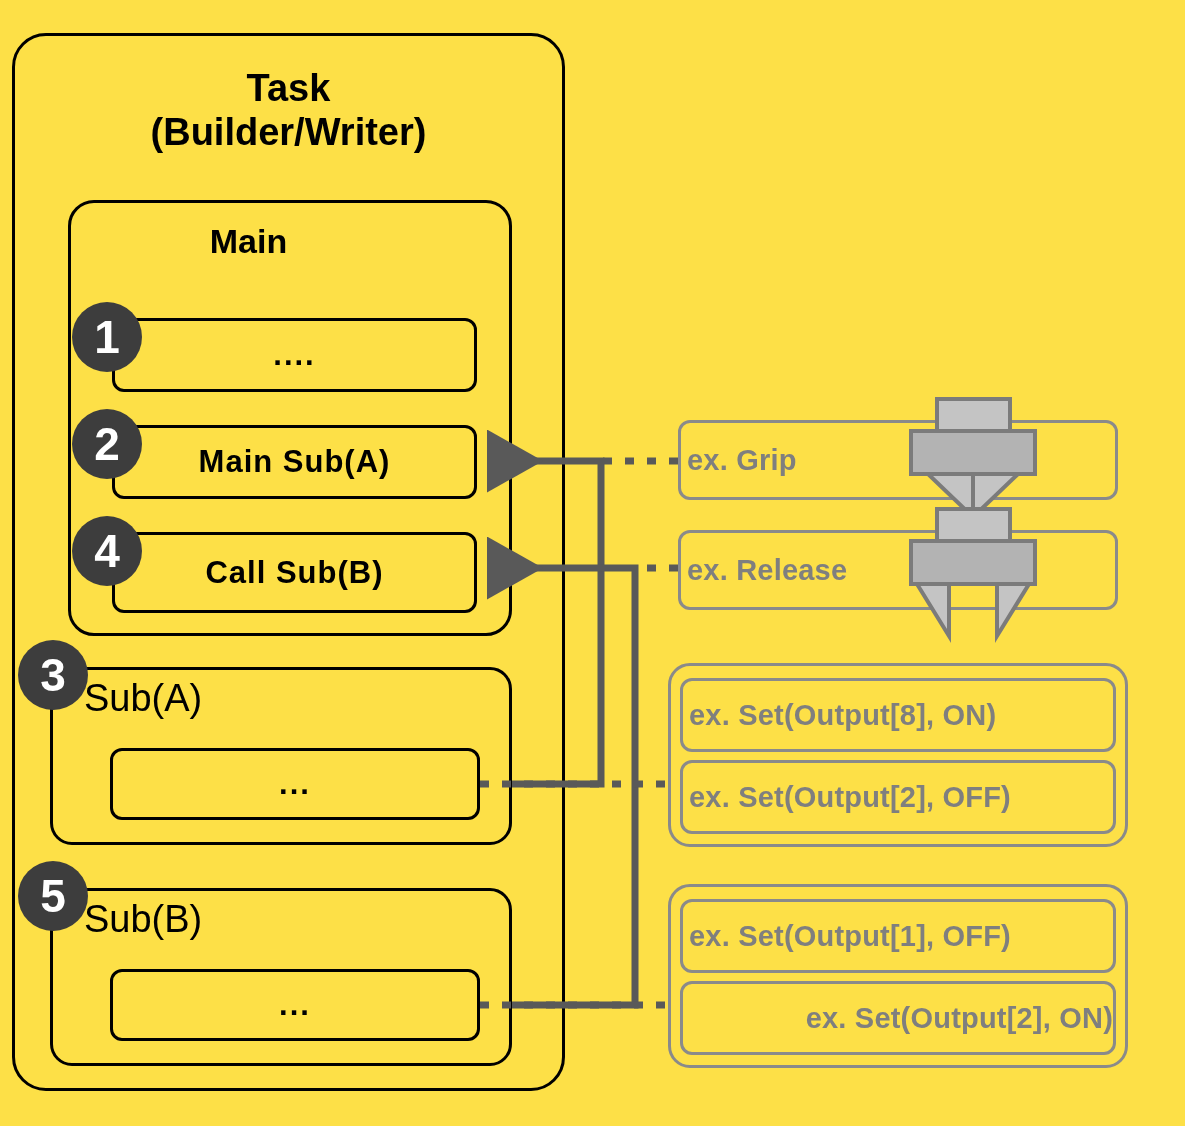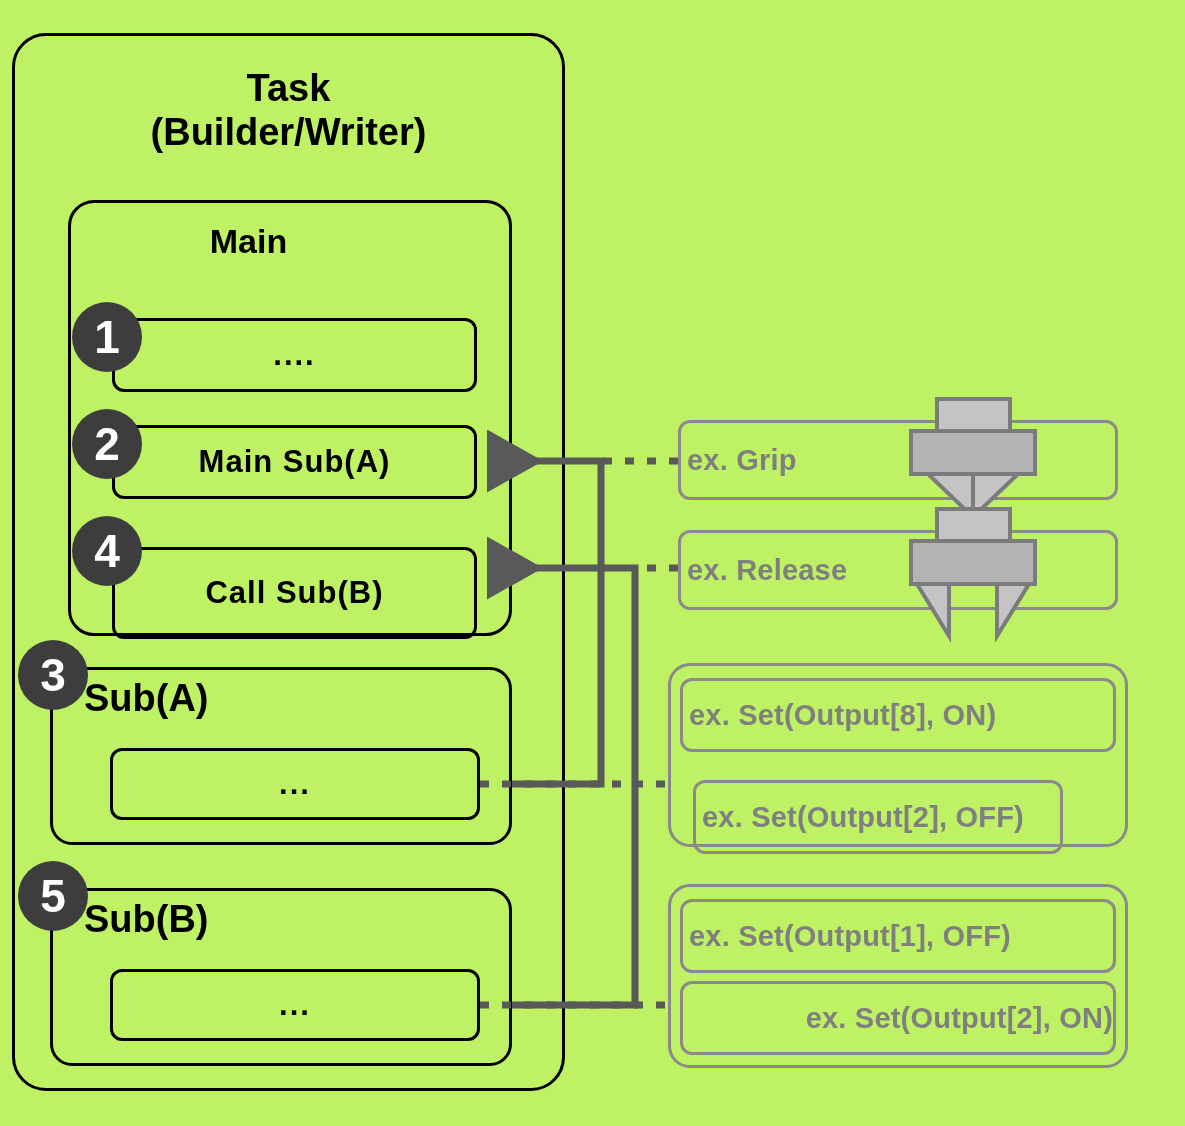--- a/index.html
+++ b/index.html
@@ -1,38 +1,38 @@
 <!DOCTYPE html>
 <html><head>
 <meta charset="utf-8">
 <style>
   html,body{margin:0;padding:0;background:#ffffff;}
   body{width:1185px;height:1126px;font-family:"Liberation Sans",sans-serif;}
-  #stage{position:relative;width:1185px;height:1126px;overflow:hidden;background:#bef264;}
+  #stage{position:relative;width:1185px;height:1126px;overflow:hidden;background:#fde047;}
 
   
   .rbox{position:absolute;box-sizing:border-box;background:transparent;}
 
   .task-box{border:3px solid #000;border-radius:34px;}
   .main-box{border:3px solid #000;border-radius:26px;}
   .sub-box{border:3px solid #000;border-radius:22px;}
   .stmt-box{border:3px solid #000;border-radius:12px;
             display:flex;align-items:center;justify-content:center;}
 
   .gray-outer{border:3px solid #8a8a8a;border-radius:22px;}
   .gray-box{border:3px solid #8a8a8a;border-radius:12px;
             display:flex;align-items:center;}
   .gray-box .gtext{padding-left:6px;color:#7f7f7f;font-weight:bold;font-size:29px;
                    letter-spacing:.2px;white-space:nowrap;}
 
   
   .hdr{position:absolute;text-align:center;font-weight:bold;color:#000;}
   .task-title{font-size:38px;line-height:44px;}
   .main-title{font-size:34px;}
-  .sub-title{position:absolute;font-weight:bold;font-size:38px;color:#000;white-space:nowrap;}
+  .sub-title{position:absolute;font-weight:normal;font-size:38px;color:#000;white-space:nowrap;}
   .stmt-label{font-weight:bold;font-size:31px;color:#000;letter-spacing:1px;white-space:nowrap;}
   .dots{font-weight:bold;font-size:31px;color:#000;letter-spacing:2px;}
 
   
   .badge{position:absolute;width:70px;height:70px;border-radius:50%;
          background:#3d3d3d;color:#fff;font-weight:bold;font-size:46px;
          display:flex;align-items:center;justify-content:center;z-index:6;}
 
   
   svg.wires{position:absolute;left:0;top:0;width:1185px;height:1126px;
@@ -59,21 +59,21 @@
   <div class="rbox stmt-box" style="left:112px;top:318px;width:365px;height:74px;">
     <span class="dots">....</span>
   </div>
   <div class="badge" style="left:72px;top:302px;">1</div>
 
   <div class="rbox stmt-box" style="left:112px;top:425px;width:365px;height:74px;">
     <span class="stmt-label">Main Sub(A)</span>
   </div>
   <div class="badge" style="left:72px;top:409px;">2</div>
 
-  <div class="rbox stmt-box" style="left:112px;top:532px;width:365px;height:92px;margin-top:15px;">
+  <div class="rbox stmt-box" style="left:112px;top:532px;width:365px;height:81px;">
     <span class="stmt-label">Call Sub(B)</span>
   </div>
   <div class="badge" style="left:72px;top:516px;">4</div>
 
   <div class="rbox sub-box" style="left:50px;top:667px;width:462px;height:178px;"></div>
   <div class="sub-title" style="left:84px;top:677px;">Sub(A)</div>
   <div class="rbox stmt-box" style="left:110px;top:748px;width:370px;height:72px;">
     <span class="dots">...</span>
   </div>
   <div class="badge" style="left:18px;top:640px;">3</div>
@@ -90,21 +90,21 @@
   </div>
 
   <div class="rbox gray-box" style="left:678px;top:530px;width:440px;height:80px;">
     <span class="gtext">ex. Release</span>
   </div>
 
   <div class="rbox gray-outer" style="left:668px;top:663px;width:460px;height:184px;"></div>
   <div class="rbox gray-box" style="left:680px;top:678px;width:436px;height:74px;">
     <span class="gtext">ex. Set(Output[8], ON)</span>
   </div>
-  <div class="rbox gray-box" style="left:680px;top:780px;width:370px;height:74px;margin-left:13px;">
+  <div class="rbox gray-box" style="left:680px;top:760px;width:436px;height:74px;">
     <span class="gtext">ex. Set(Output[2], OFF)</span>
   </div>
 
   <div class="rbox gray-outer" style="left:668px;top:884px;width:460px;height:184px;"></div>
   <div class="rbox gray-box" style="left:680px;top:899px;width:436px;height:74px;">
     <span class="gtext">ex. Set(Output[1], OFF)</span>
   </div>
   <div class="rbox gray-box" style="left:680px;top:981px;width:436px;height:74px;justify-content:flex-end;">
     <span class="gtext">ex. Set(Output[2], ON)</span>
   </div>

